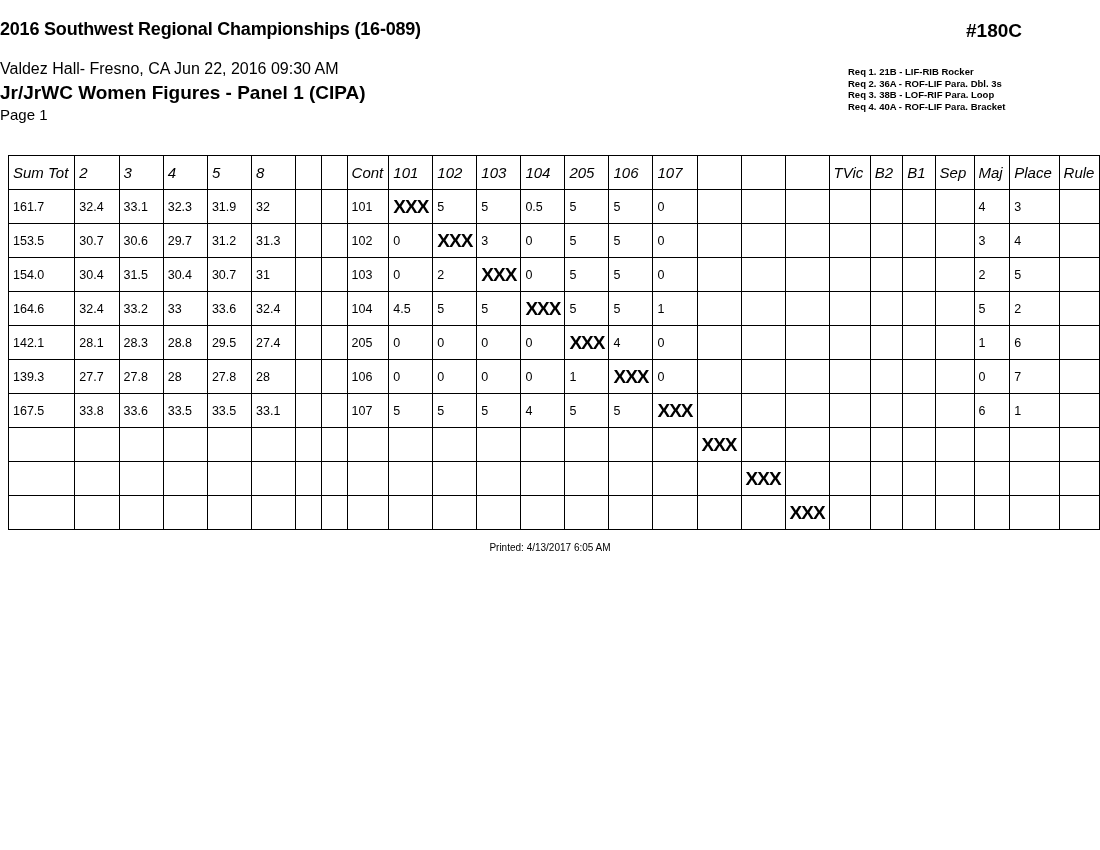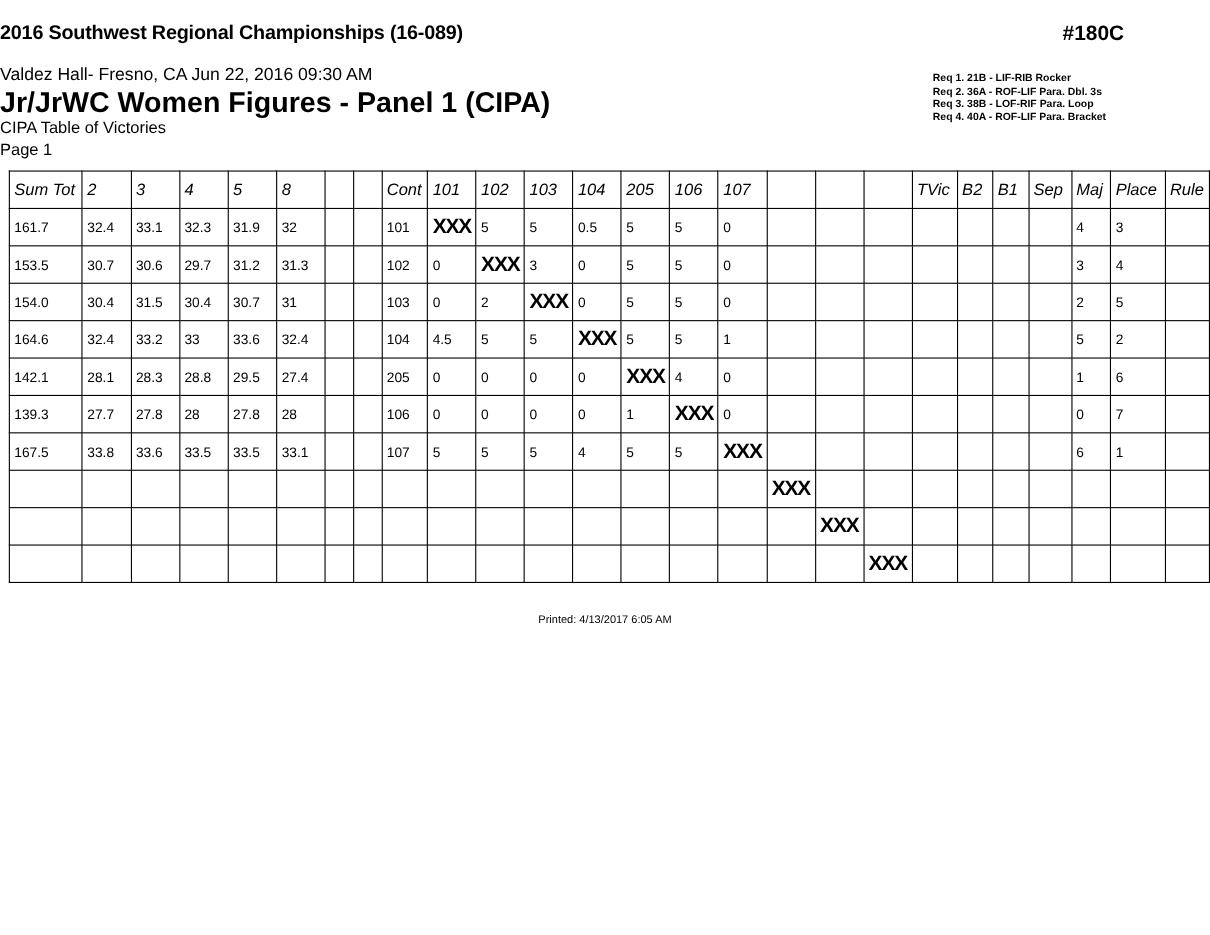--- a/index.html
+++ b/index.html
@@ -34,21 +34,21 @@
     font-weight: bold;
     letter-spacing: -0.2px;
     line-height: 22px;
   }
   .title-venue {
     font-size: 16px;
     line-height: 18px;
     margin-top: 20px;
   }
   .title-event {
-    font-size: 26px;
+    font-size: 19px;
     font-weight: bold;
     line-height: 26px;
     margin-top: 2px;
   }
   .title-sub {
     font-size: 15px;
     line-height: 22px;
   }
   .title-page {
     font-size: 15px;
@@ -116,33 +116,31 @@
   }
 
   
   .printed {
     position: absolute;
     top: 542px;
     left: 0;
     width: 1100px;
     text-align: center;
     font-size: 10px;
-    margin-top: 16px;
   }
 </style>
 </head>
 <body>
 
 <div class="page">
 
   <div class="header">
     <div class="title-main">2016 Southwest Regional Championships (16-089)</div>
     <div class="title-venue">Valdez Hall- Fresno, CA  Jun 22, 2016  09:30 AM</div>
     <div class="title-event">Jr/JrWC Women Figures - Panel 1 (CIPA)</div>
-    <div class="title-sub">CIPA Table of Victories</div>
     <div class="title-page">Page 1</div>
   </div>
 
   <div class="panel-code">#180C</div>
 
   <div class="req-block">
     <div>Req 1.  21B - LIF-RIB Rocker</div>
     <div>Req 2.  36A - ROF-LIF Para. Dbl. 3s</div>
     <div>Req 3.  38B - LOF-RIF Para. Loop</div>
     <div>Req 4.  40A - ROF-LIF Para. Bracket</div>

